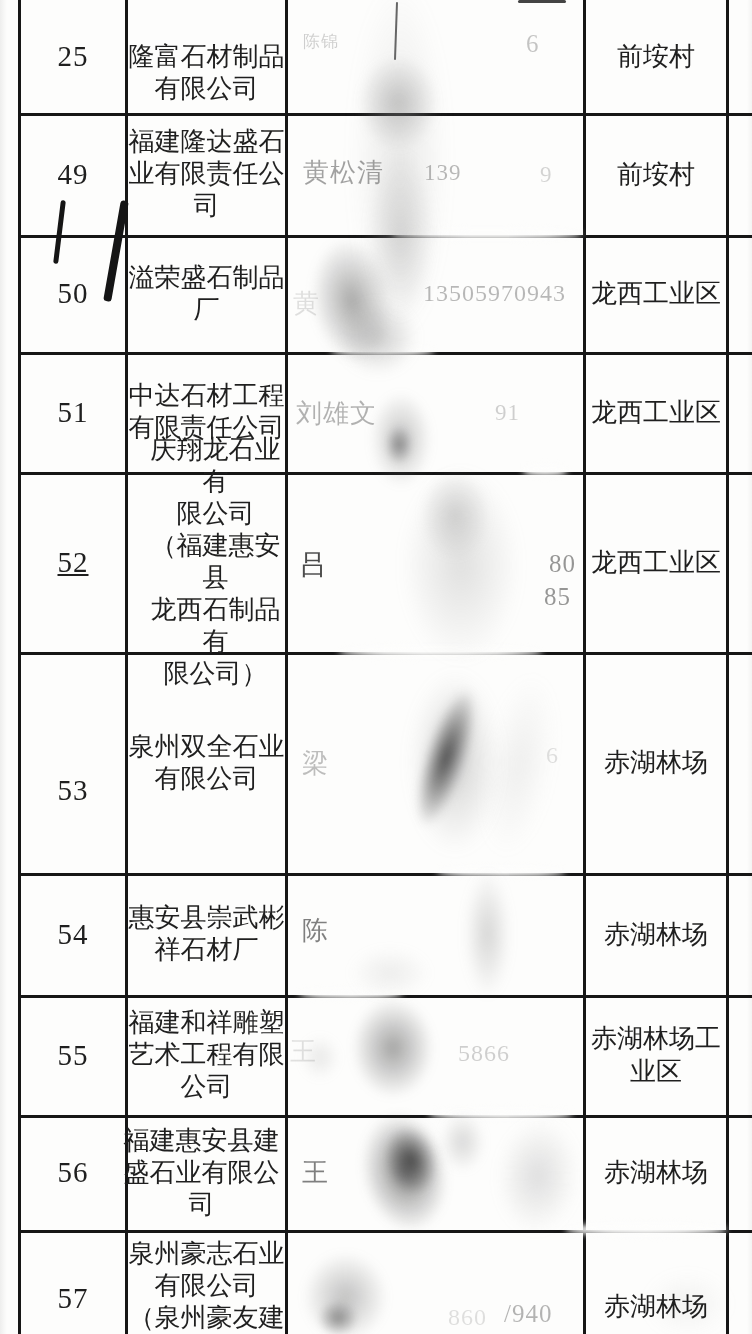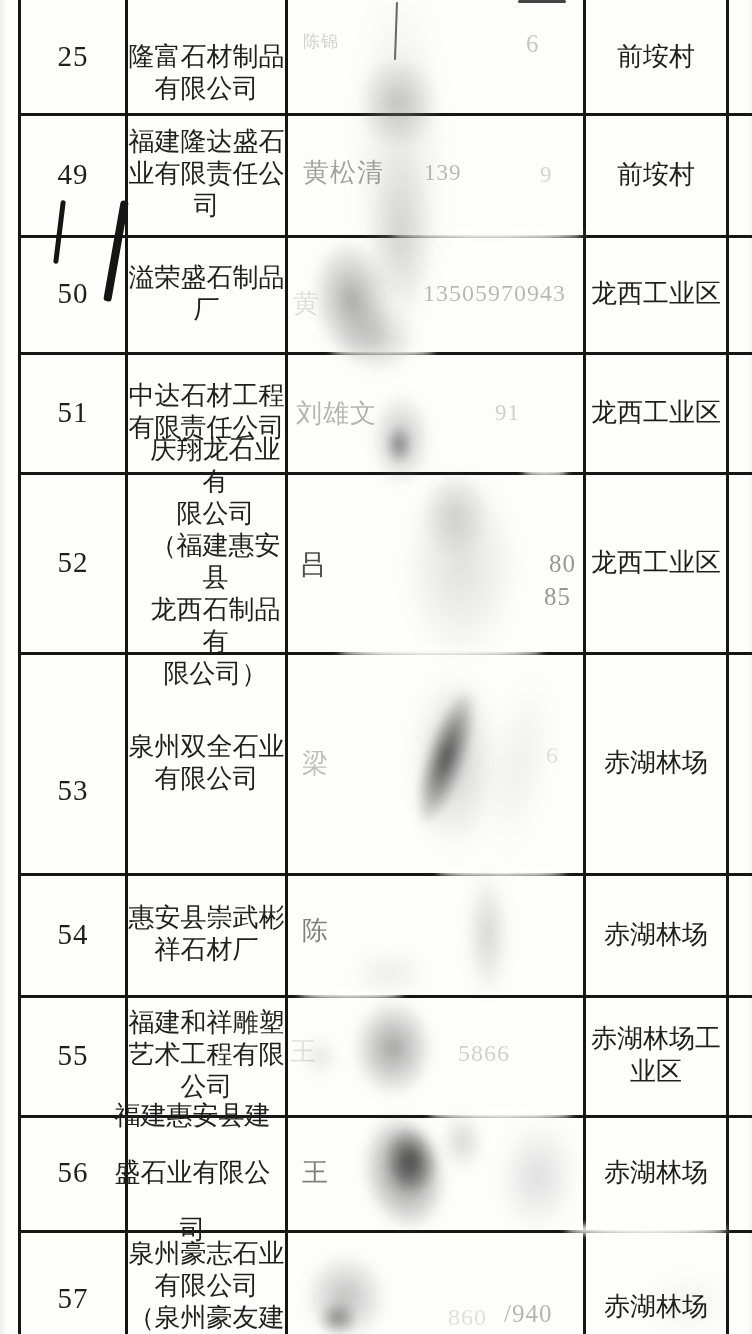--- a/index.html
+++ b/index.html
@@ -113,21 +113,21 @@
       <div class="cell num-cell" style="left: 21px; top: 352px; width: 104px; height: 120px;">
         <span>51</span>
       </div>
       <div class="cell company-cell" style="left: 128px; top: 352px; width: 157px; height: 120px;">
         <div>中达石材工程</div>
         <div>有限责任公司</div>
       </div>
       <div class="cell location-cell" style="left: 586px; top: 352px; width: 140px; height: 120px;">
         <div>龙西工业区</div>
       </div>
-      <div class="cell num-cell" style="left: 21px; top: 472px; width: 104px; height: 180px;">
+      <div class="cell num-cell" style="left: 21px; top: 472px; width: 104px; height: 180px; text-decoration: underline;">
         <span>52</span>
       </div>
       <div class="cell company-cell" style="left: 145px; top: 472px; width: 141px; height: 180px;">
         <div>庆翔龙石业有</div>
         <div>限公司</div>
         <div>（福建惠安县</div>
         <div>龙西石制品有</div>
         <div>限公司）</div>
       </div>
       <div class="cell location-cell" style="left: 586px; top: 472px; width: 140px; height: 180px;">
@@ -161,21 +161,21 @@
         <div>艺术工程有限</div>
         <div>公司</div>
       </div>
       <div class="cell location-cell" style="left: 586px; top: 995px; width: 140px; height: 120px;">
         <div>赤湖林场工</div>
         <div>业区</div>
       </div>
       <div class="cell num-cell" style="left: 21px; top: 1115px; width: 104px; height: 115px; text-align: right;">
         <span>56</span>
       </div>
-      <div class="cell company-cell" style="left: 112px; top: 1115px; width: 161px; height: 115px; gap: 25px;">
+      <div class="cell company-cell" style="left: 121px; top: 1115px; width: 161px; height: 115px;">
         <div>福建惠安县建</div>
         <div>盛石业有限公</div>
         <div>司</div>
       </div>
       <div class="cell location-cell" style="left: 586px; top: 1115px; width: 140px; height: 115px;">
         <div>赤湖林场</div>
       </div>
       <div class="cell num-cell" style="left: 21px; top: 1230px; width: 104px; height: 52px; justify-content: flex-start; padding-top: 52px;">
         <span>57</span>
       </div>

